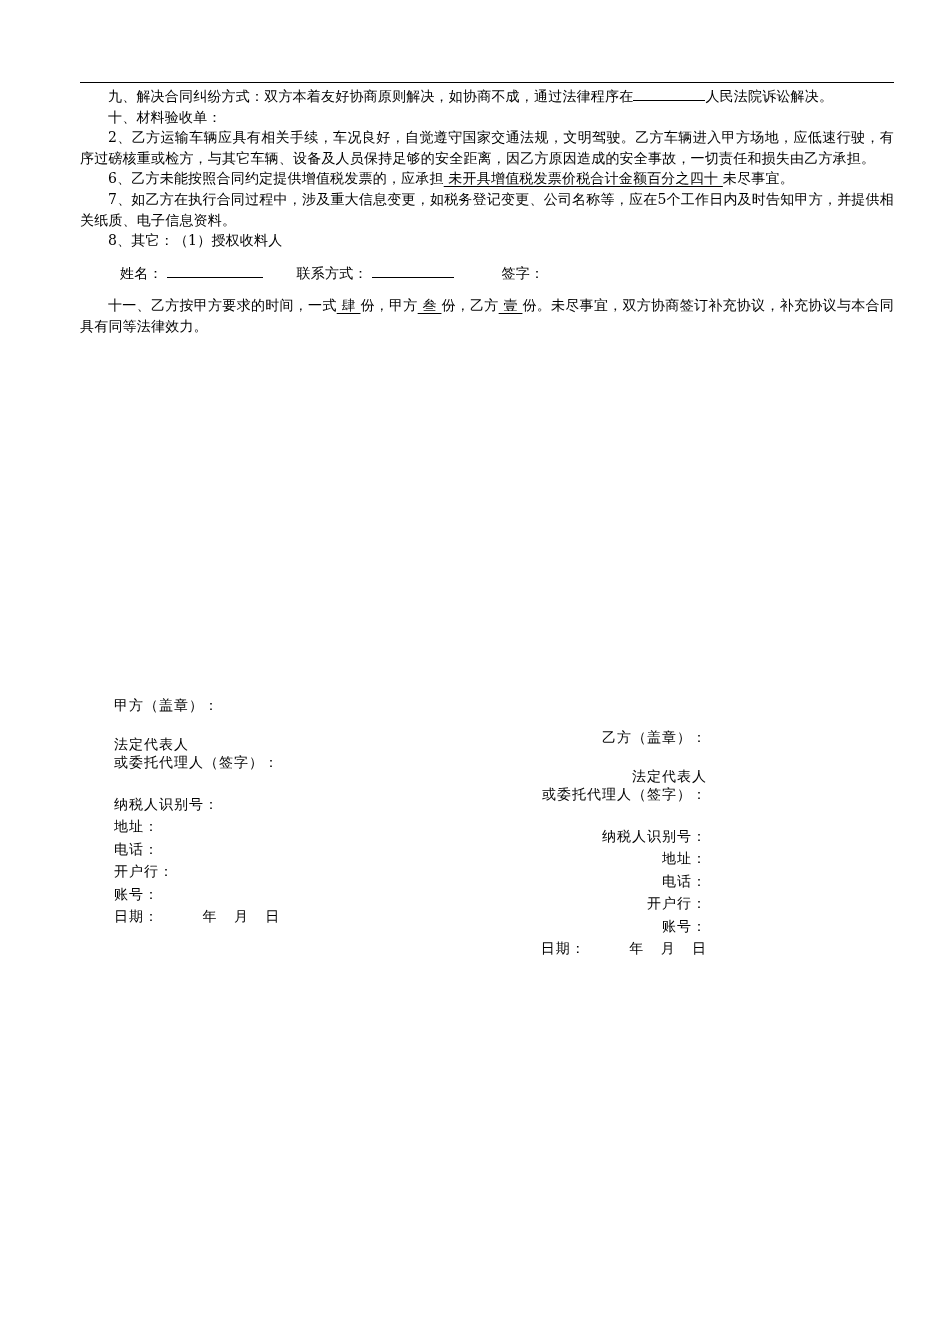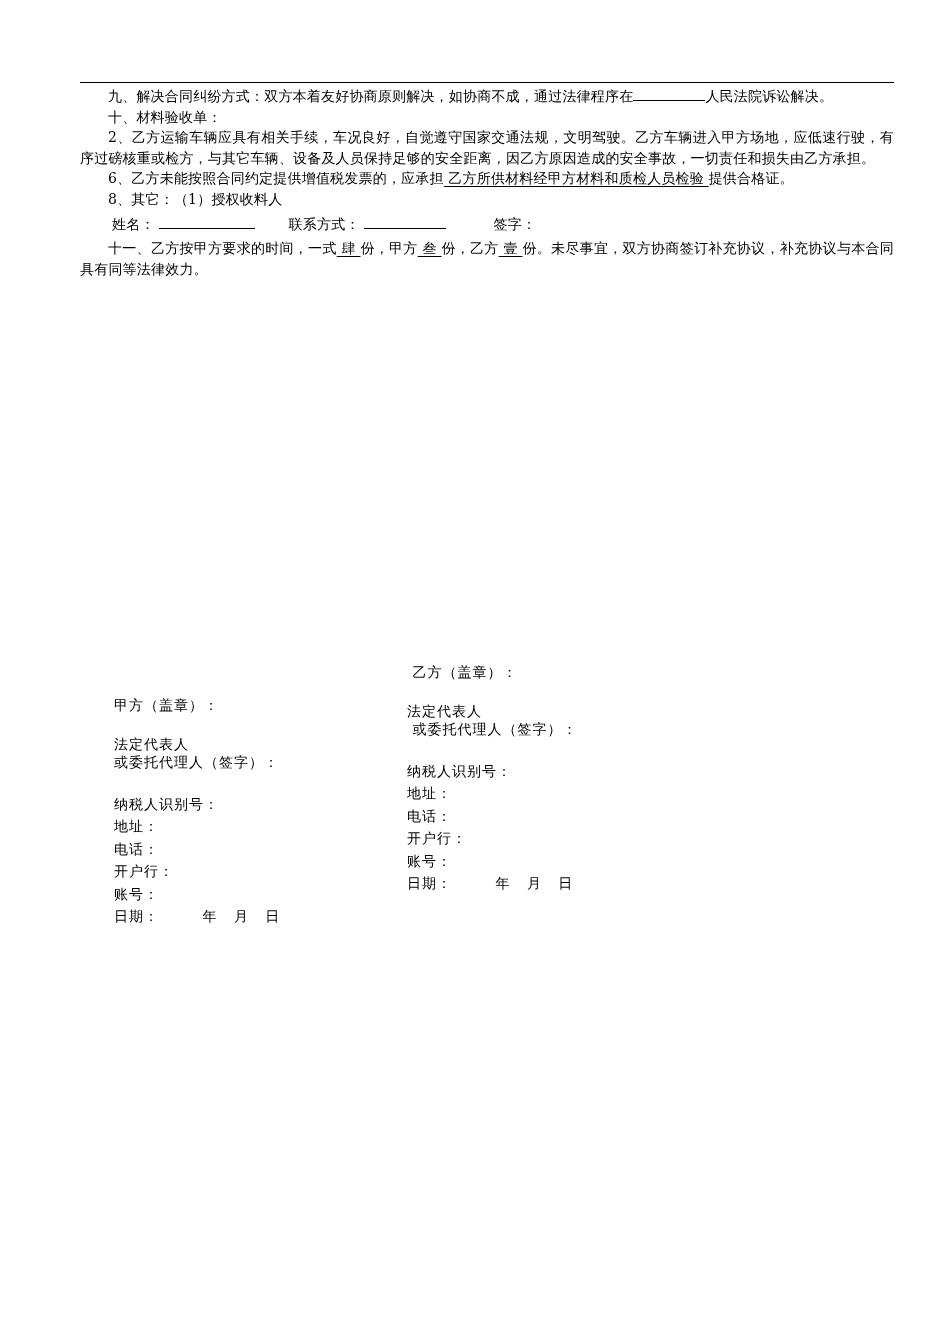--- a/index.html
+++ b/index.html
@@ -4,41 +4,42 @@
 <style>
   html, body { margin: 0; padding: 0; background: #ffffff; }
   body { width: 950px; height: 1344px; position: relative; overflow: hidden;
          font-family: "DejaVu Serif", "Liberation Serif", serif; color: #000; }
   .top-rule { position: absolute; left: 80px; top: 82px; width: 814px; height: 1px; background: #000; }
   .body-text { position: absolute; left: 80px; top: 86px; width: 814px;
                font-size: 14px; line-height: 20.6px; letter-spacing: 0.2px; }
   .para { margin: 0; text-align: justify; text-align-last: left; text-indent: 2em; }
   .u { text-decoration: underline; text-underline-offset: 3px; }
   .blank { display: inline-block; border-bottom: 1px solid #000; height: 14px; vertical-align: baseline; }
-  .sig-row { margin: 4px; text-indent: 2em; white-space: pre; }
+  .sig-row { margin: 12px; text-indent: 2em; white-space: pre; }
   .sig-block { position: absolute; left: 114px; top: 0; font-size: 14px; line-height: 22.5px;
                font-family: "DejaVu Sans", "Liberation Sans", sans-serif; letter-spacing: 1px; }
   .col { position: absolute; width: 300px; margin-top: 36px; }
   .line { height: 22.5px; white-space: pre; }
   .gap { height: 18px; }
 </style>
 </head>
 <body>
 
 <div class="top-rule"></div>
 
 <div class="body-text">
   <p class="para">
     <span>九、解决合同纠纷方式：双方本着友好协商原则解决，如协商不成，通过法律程序在</span><span class="blank" style="width:72px"></span><span>人民法院诉讼解决。</span>
   </p>
   <p class="para">十、材料验收单：</p>
   <p class="para">2、乙方运输车辆应具有相关手续，车况良好，自觉遵守国家交通法规，文明驾驶。乙方车辆进入甲方场地，应低速行驶，有序过磅核重或检方，与其它车辆、设备及人员保持足够的安全距离，因乙方原因造成的安全事故，一切责任和损失由乙方承担。</p>
   <p class="para">
-    <span>6、乙方未能按照合同约定提供增值税发票的，应承担</span><span class="u"> 乙方所供材料经甲方材料和质检人员检验 </span><span>提供合格证。</span>
+    <span>6、乙方未能按照合同约定提供增值税发票的，应承担</span><span class="u"> 未开具增值税发票价税合计金额百分之四十 </span><span>未尽事宜。</span>
   </p>
+  <p class="para">7、如乙方在执行合同过程中，涉及重大信息变更，如税务登记变更、公司名称等，应在5个工作日内及时告知甲方，并提供相关纸质、电子信息资料。</p>
   <p class="para">8、其它：（1）授权收料人</p>
   <p class="sig-row"><span>姓名：</span><span class="blank" style="width:96px;margin-left:4px"></span><span style="display:inline-block;width:34px"></span><span>联系方式：</span><span class="blank" style="width:82px;margin-left:4px"></span><span style="display:inline-block;width:48px"></span><span>签字：</span></p>
   <p class="para">
     <span>十一、乙方按甲方要求的时间，一式</span><span class="u"> 肆 </span><span>份，甲方</span><span class="u"> 叁 </span><span>份，乙方</span><span class="u"> 壹 </span><span>份。未尽事宜，双方协商签订补充协议，补充协议与本合同具有同等法律效力。</span>
   </p>
 </div>
 
 <div class="col" style="left:114px; top:658px;">
   <div class="sig-block" style="left:0;top:0;position:relative;">
     <div class="line">甲方（盖章）：</div>
@@ -48,21 +49,21 @@
     <div class="gap" style="height:22px"></div>
     <div class="line">纳税人识别号：</div>
     <div class="line">地址：</div>
     <div class="line">电话：</div>
     <div class="line">开户行：</div>
     <div class="line">账号：</div>
     <div class="line">日期：        年   月   日</div>
   </div>
 </div>
 
-<div class="col" style="left:407px; top:625px;">
+<div class="col" style="left:407px; top:690px;text-align:right;">
   <div class="sig-block" style="left:0;top:0;position:relative;">
     <div class="line"> 乙方（盖章）：</div>
     <div class="gap"></div>
     <div class="line" style="height:18px;line-height:18px">法定代表人</div>
     <div class="line" style="height:18px;line-height:18px"> 或委托代理人（签字）：</div>
     <div class="gap" style="height:22px"></div>
     <div class="line">纳税人识别号：</div>
     <div class="line">地址：</div>
     <div class="line">电话：</div>
     <div class="line">开户行：</div>

